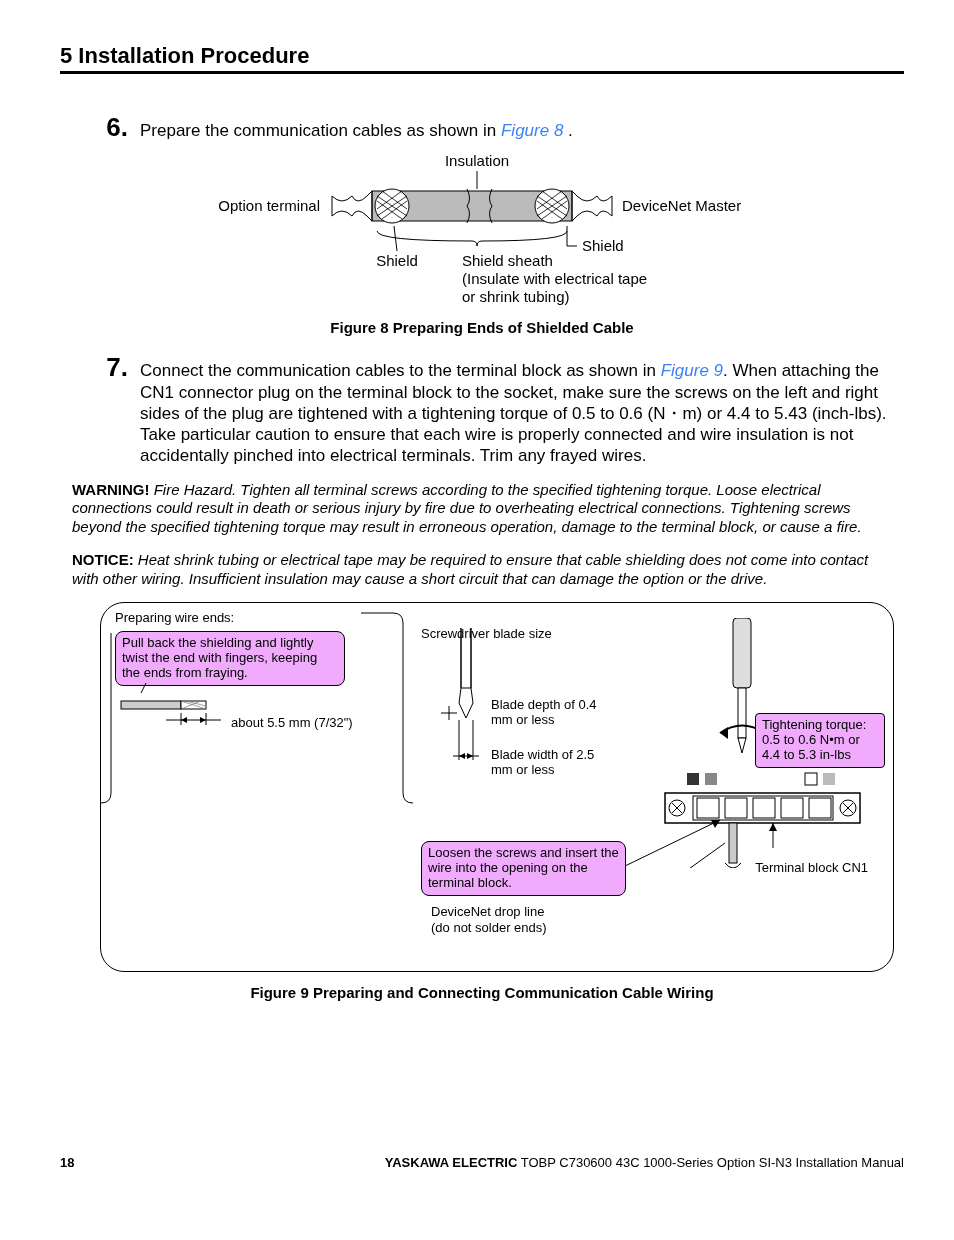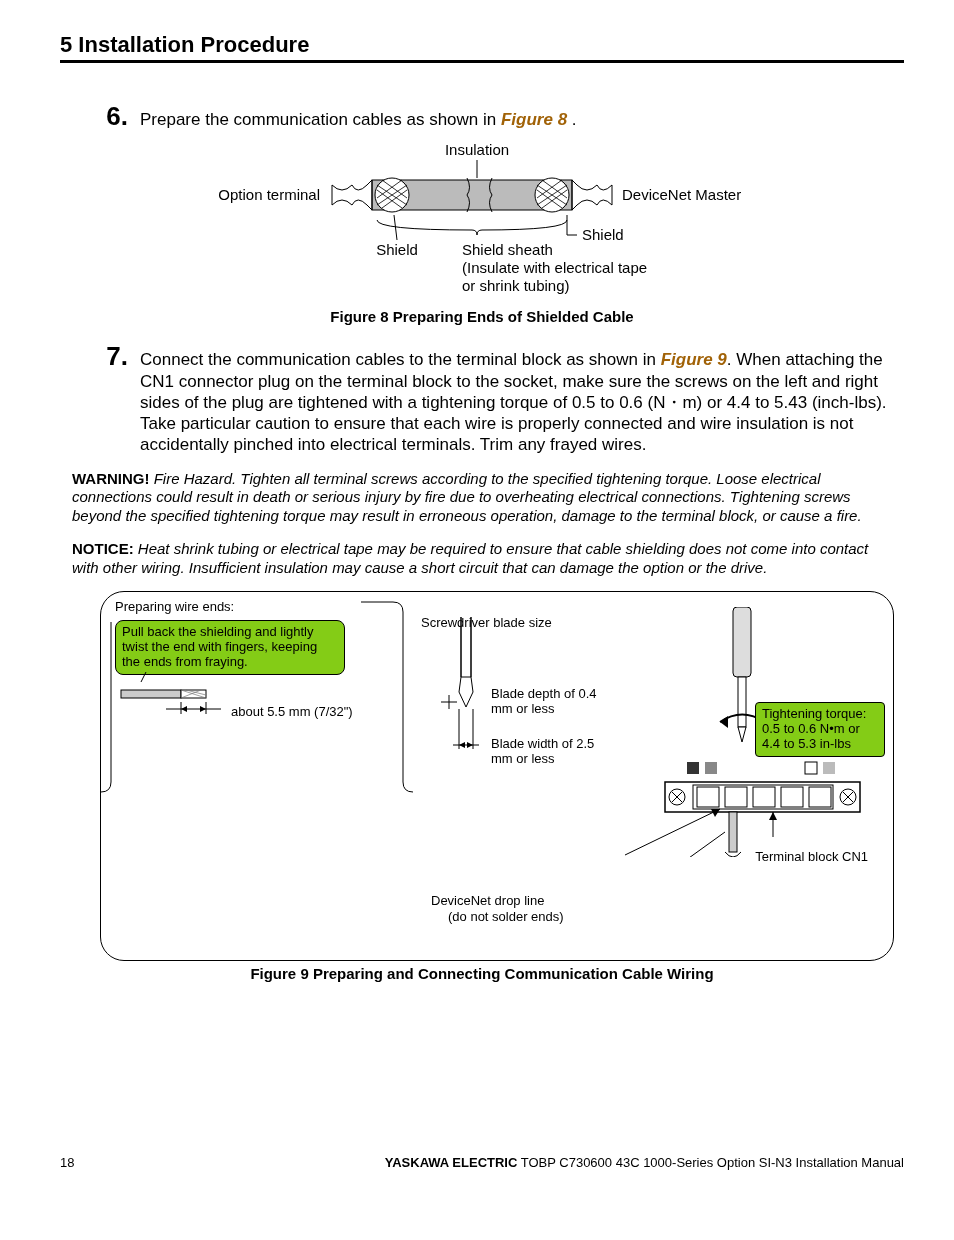--- a/index.html
+++ b/index.html
@@ -8,21 +8,21 @@
     font-size: 16px;
     color: #000;
     margin: 0;
     padding: 0;
     background: #fff;
     width: 954px;
     height: 1240px;
     position: relative;
   }
   .page {
-    padding: 32px 50px 0 60px;
+    padding: 43px 50px 0 60px;
   }
   .header-title {
     font-size: 22px;
     font-weight: bold;
     border-bottom: 3px solid #000;
     padding-bottom: 2px;
     margin-bottom: 40px;
   }
   .step {
     display: flex;
@@ -38,22 +38,22 @@
     padding-right: 12px;
     line-height: 1.0;
   }
   .step-text {
     flex: 1;
     font-size: 17px;
     line-height: 1.25;
     padding-top: 6px;
   }
   .fig-link {
-    color: #a16207;
-    font-weight: bold;
+    color: #3b82f6;
+    font-weight: normal;
     font-style: italic;
   }
   .figure {
     margin: 10px 0 18px 0;
   }
   .figure-svg-wrap {
     display: flex;
     justify-content: center;
     text-align: right;
   }
@@ -72,39 +72,39 @@
   .warning b, .notice b { font-style: normal; }
   .footer {
     position: absolute;
     bottom: 70px;
     left: 60px;
     right: 50px;
     font-size: 13px;
     display: flex;
     justify-content: space-between;
   }
-  .footer-page { font-weight: normal; }
+  .footer-page { font-weight: bold; }
   .footer-doc b { font-weight: bold; }
   .fig9-box {
     border: 1px solid #000;
     border-radius: 24px;
     position: relative;
     margin-left: 40px;
     margin-right: 10px;
     height: 370px;
     font-size: 13px;
   }
   .fig9-box .lbl { position: absolute; font-size: 13px; line-height: 1.15; }
   .callout-box {
     border: 1px solid #000;
     border-radius: 8px;
     padding: 4px 6px;
     font-size: 13px;
     line-height: 1.15;
-    background: #84cc16;
+    background: #f0abfc;
     position: absolute;
   }
 </style>
 </head>
 <body>
 
 <div class="page">
   <div class="header-title">5  Installation Procedure</div>
 
   <div class="step">
@@ -202,22 +202,23 @@
 
       <line x1="32" y1="128" x2="58" y2="128" stroke="#000"></line>
       <polygon points="38,128 44,125 44,131" fill="#000"></polygon>
       <polygon points="52,128 46,125 46,131" fill="#000"></polygon>
       <line x1="38" y1="92" x2="38" y2="132" stroke="#000"></line>
       <line x1="52" y1="92" x2="52" y2="132" stroke="#000"></line>
     </svg>
     <div class="lbl" style="left:390px; top:95px; width:110px;">Blade depth of 0.4 mm or less</div>
     <div class="lbl" style="left:390px; top:145px; width:110px;">Blade width of 2.5 mm or less</div>
 
+    <div class="callout-box" style="left:320px; top:238px; width:205px;">Loosen the screws and insert the wire into the opening on the terminal block.</div>
     <div class="lbl" style="left:330px; top:302px;">DeviceNet drop line</div>
-    <div class="lbl" style="left:330px; top:318px;margin-left:17px;">(do not solder ends)</div>
+    <div class="lbl" style="left:330px; top:318px;">(do not solder ends)</div>
 
     <svg width="260" height="250" style="position:absolute; right:8px; top:15px;">
 
       <rect x="108" y="0" width="18" height="70" rx="4" fill="#ddd" stroke="#000"></rect>
       <rect x="113" y="70" width="8" height="50" fill="#fff" stroke="#000"></rect>
       <path d="M113 120 L117 135 L121 120 Z" fill="#fff" stroke="#000"></path>
 
       <path d="M95 115 Q117 100 140 115" fill="none" stroke="#000" stroke-width="2"></path>
       <polygon points="95,115 103,109 103,121" fill="#000"></polygon>
 
@@ -250,21 +251,21 @@
 
       <line x1="0" y1="297" x2="100" y2="225" stroke="#000"></line>
 
       <line x1="148" y1="230" x2="148" y2="205" stroke="#000"></line>
       <polygon points="148,205 144,213 152,213" fill="#000"></polygon>
     </svg>
     <div class="callout-box" style="right:8px; top:110px; width:130px; border-radius:4px;">Tightening torque: 0.5 to 0.6 N•m or 4.4 to 5.3 in-lbs</div>
     <div class="lbl" style="right:25px; top:258px;">Terminal block CN1</div>
   </div>
 
-  <div class="figure-caption" style="margin-top:4px;">Figure 9  Preparing and Connecting Communication Cable Wiring</div>
+  <div class="figure-caption" style="margin-top:12px;">Figure 9  Preparing and Connecting Communication Cable Wiring</div>
 </div>
 
 <div class="footer">
   <span class="footer-page">18</span>
   <span class="footer-doc">
     <b>YASKAWA ELECTRIC</b><span> TOBP C730600 43C 1000-Series Option SI-N3 Installation Manual</span>
   </span>
 </div>
 
 </body></html>

